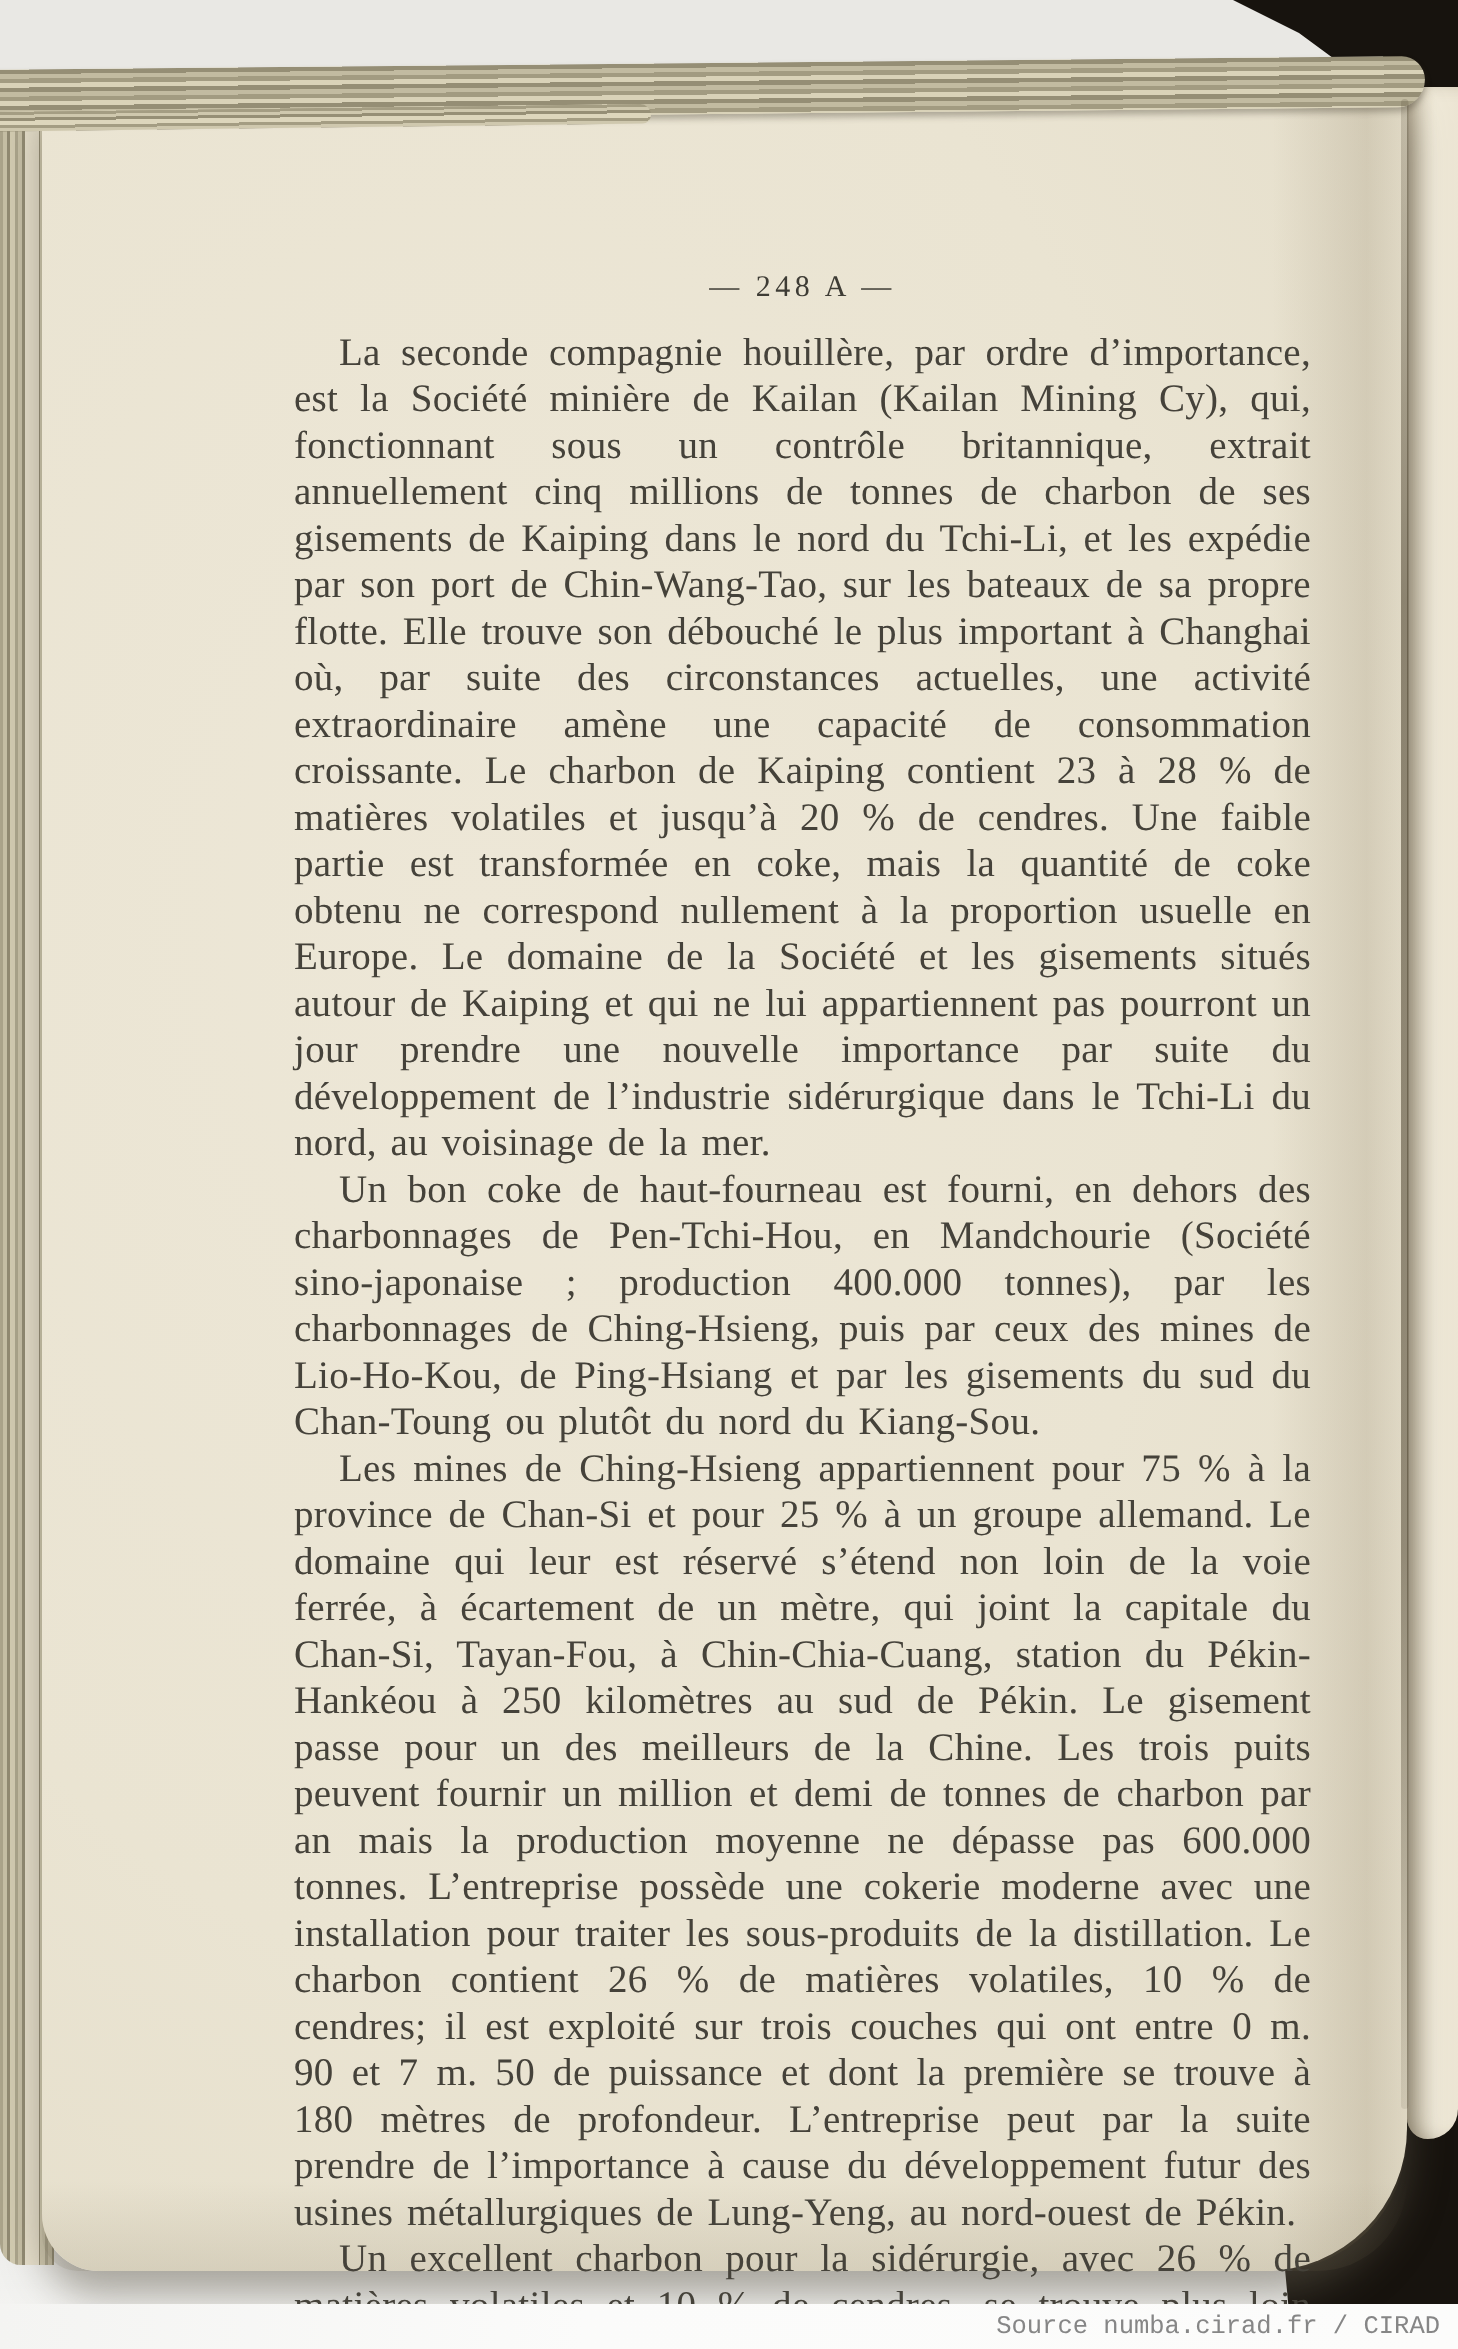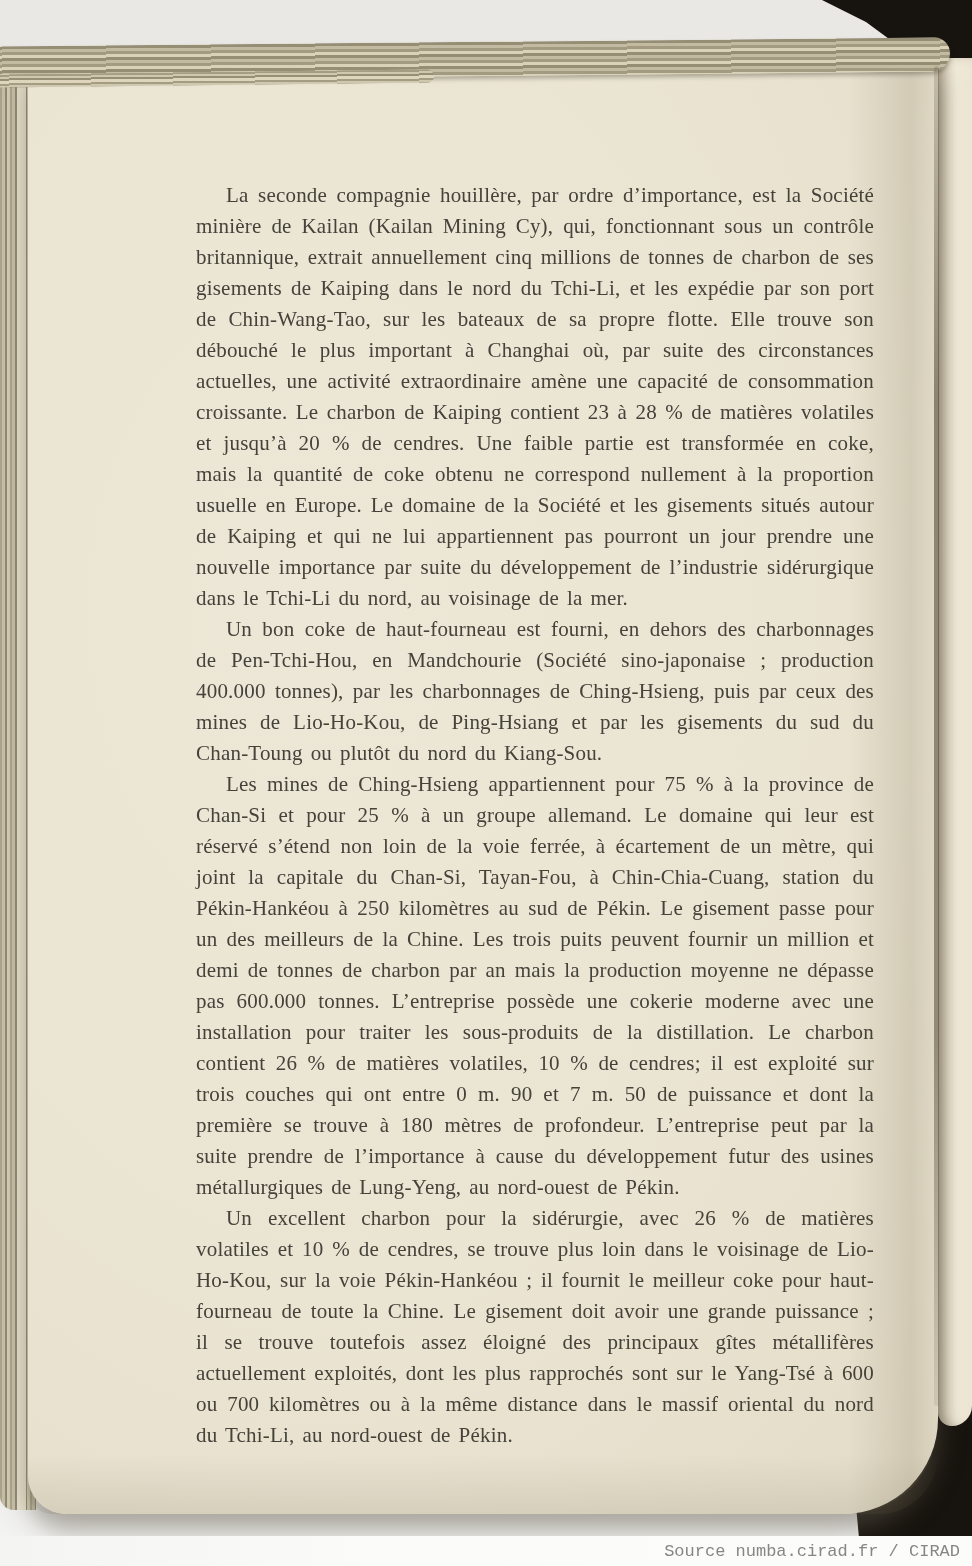--- a/index.html
+++ b/index.html
@@ -88,21 +88,21 @@
   }
   .text-block{
     position:absolute;left:168px;top:118px;width:678px;z-index:2;
     color:var(--ink);
   }
   .page-number{
     text-align:center;font-size:20px;letter-spacing:3px;
     margin-bottom:16px;color:#3e3c35;
   }
   .text-block p{
-    font-size:21px;line-height:31px;text-align:justify;text-indent:30px;
+    font-size:26px;line-height:31px;text-align:justify;text-indent:30px;
     word-spacing:2.5px;letter-spacing:.2px;
     hyphens:auto;-webkit-hyphens:auto;
   }
   
   .footer-bar{
     position:absolute;left:0;right:0;bottom:0;height:30px;z-index:10;
     background:linear-gradient(90deg,#f4f4f2,#fbfbfa 40%,#fcfcfb);
     display:flex;align-items:center;justify-content:flex-end;
     padding-right:12px;
     font-family:Liberation Mono, monospace;
@@ -116,20 +116,21 @@
 
   <div class="bottom-bg"></div>
 
   <div class="corner-tr"></div>
   <div class="corner-br"></div>
 
   <div class="next-page"></div>
 
   <div class="page">
     <div class="text-block">
+      <div class="page-number">— 248 A —</div>
       <p>La seconde compagnie houillère, par ordre d’importance, est la Société minière de Kailan (Kailan Mining Cy), qui, fonctionnant sous un contrôle britannique, extrait annuellement cinq millions de tonnes de charbon de ses gisements de Kaiping dans le nord du Tchi-Li, et les expédie par son port de Chin-Wang-Tao, sur les bateaux de sa propre flotte. Elle trouve son débouché le plus important à Changhai où, par suite des circonstances actuelles, une activité extraordinaire amène une capacité de consommation croissante. Le charbon de Kaiping contient 23 à 28 % de matières volatiles et jusqu’à 20 % de cendres. Une faible partie est transformée en coke, mais la quantité de coke obtenu ne correspond nullement à la proportion usuelle en Europe. Le domaine de la Société et les gisements situés autour de Kaiping et qui ne lui appartiennent pas pourront un jour prendre une nouvelle importance par suite du développement de l’industrie sidérurgique dans le Tchi-Li du nord, au voisinage de la mer.</p>
       <p>Un bon coke de haut-fourneau est fourni, en dehors des charbonnages de Pen-Tchi-Hou, en Mandchourie (Société sino-japonaise ; production 400.000 tonnes), par les charbonnages de Ching-Hsieng, puis par ceux des mines de Lio-Ho-Kou, de Ping-Hsiang et par les gisements du sud du Chan-Toung ou plutôt du nord du Kiang-Sou.</p>
       <p>Les mines de Ching-Hsieng appartiennent pour 75 % à la province de Chan-Si et pour 25 % à un groupe allemand. Le domaine qui leur est réservé s’étend non loin de la voie ferrée, à écartement de un mètre, qui joint la capitale du Chan-Si, Tayan-Fou, à Chin-Chia-Cuang, station du Pékin-Hankéou à 250 kilomètres au sud de Pékin. Le gisement passe pour un des meilleurs de la Chine. Les trois puits peuvent fournir un million et demi de tonnes de charbon par an mais la production moyenne ne dépasse pas 600.000 tonnes. L’entreprise possède une cokerie moderne avec une installation pour traiter les sous-produits de la distillation. Le charbon contient 26 % de matières volatiles, 10 % de cendres; il est exploité sur trois couches qui ont entre 0 m. 90 et 7 m. 50 de puissance et dont la première se trouve à 180 mètres de profondeur. L’entreprise peut par la suite prendre de l’importance à cause du développement futur des usines métallurgiques de Lung-Yeng, au nord-ouest de Pékin.</p>
       <p>Un excellent charbon pour la sidérurgie, avec 26 % de matières volatiles et 10 % de cendres, se trouve plus loin dans le voisinage de Lio-Ho-Kou, sur la voie Pékin-Hankéou ; il fournit le meilleur coke pour haut-fourneau de toute la Chine. Le gisement doit avoir une grande puissance ; il se trouve toutefois assez éloigné des principaux gîtes métallifères actuellement exploités, dont les plus rapprochés sont sur le Yang-Tsé à 600 ou 700 kilomètres ou à la même distance dans le massif oriental du nord du Tchi-Li, au nord-ouest de Pékin.</p>
     </div>
   </div>
 
   <div class="gutter-crease"></div>
 
   <div class="top-edges"></div>

